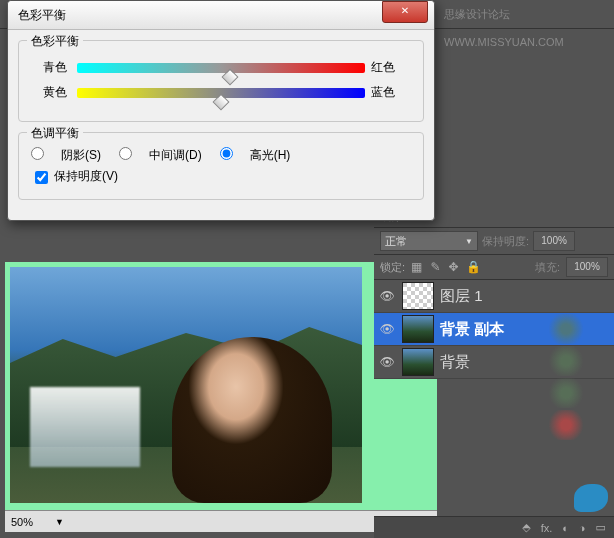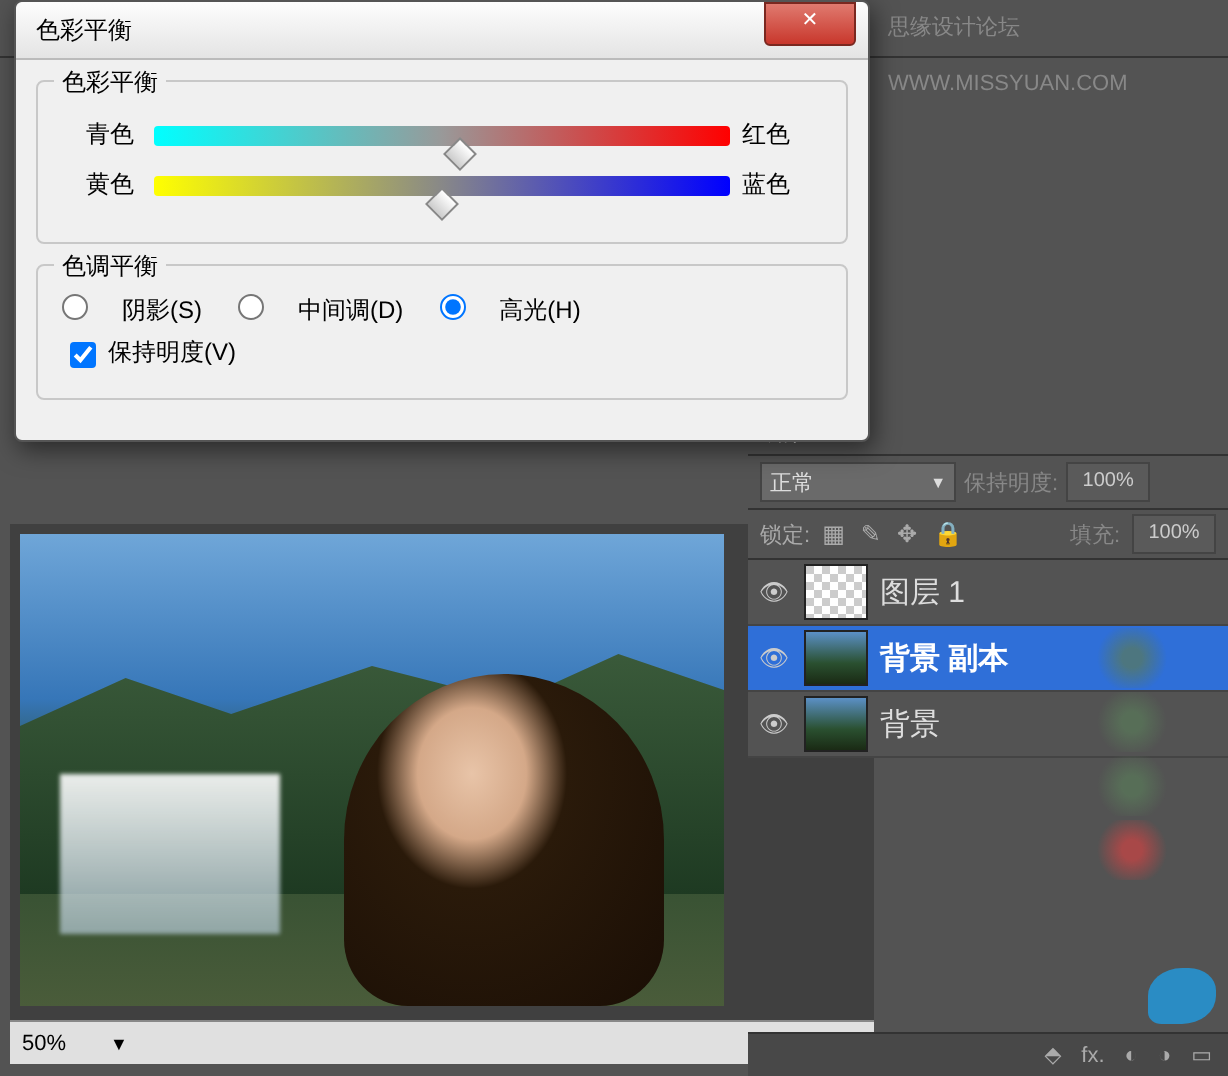--- a/index.html
+++ b/index.html
@@ -26,21 +26,21 @@
 .slider1 .track{background:linear-gradient(90deg,#00ffff,#999,#ff0000)}
 .slider2 .track{background:linear-gradient(90deg,#ff00ff,#999,#00ff00)}
 .slider3 .track{background:linear-gradient(90deg,#ffff00,#888,#0000ff)}
 .radrow{display:flex;gap:18px;margin:4px 0}
 .rad{display:flex;align-items:flex-start;gap:17px}
 .rad input{margin:0}
 .chkrow{display:flex;gap:3px;margin-top:4px}
 .btn{height:22px;border:1px solid #707070;border-radius:3px;background:linear-gradient(#f5f5f5,#dedede);text-align:center;line-height:20px;cursor:pointer;font-size:12px}
 .btn.primary{background:linear-gradient(#d6ecff,#a8d4ff);border-color:#3c7fb1}
 .prevchk{display:flex;align-items:center;gap:3px;margin-top:6px}
-.canvasarea{position:absolute;left:5px;top:262px;width:432px;height:270px;background:#404040}
+.canvasarea{position:absolute;left:5px;top:262px;width:432px;height:270px;background:#86efac}
 .canvasimg{width:352px;height:236px;margin:5px;background:linear-gradient(180deg,#6fa6d8 0%,#3676b8 35%,#2a4a2e 55%,#4a5c3a 100%);position:relative;overflow:hidden}
 .mountain{position:absolute;left:0;top:60px;width:100%;height:120px;background:linear-gradient(180deg,#3a5a3a,#1e3a22);clip-path:polygon(0 30%,15% 10%,30% 25%,50% 5%,70% 20%,85% 0%,100% 15%,100% 100%,0 100%)}
 .waterfall{position:absolute;left:20px;top:120px;width:110px;height:80px;background:linear-gradient(180deg,rgba(255,255,255,.9),rgba(200,220,240,.6));filter:blur(1px)}
 .person{position:absolute;right:30px;top:70px;width:160px;height:166px;background:radial-gradient(ellipse at 40% 30%,#e8c4a8 0%,#d4a888 20%,#2a1a0a 35%,#1a0e05 100%);border-radius:50% 50% 20% 20%}
 .zoomrow{position:absolute;bottom:0;left:0;height:22px;width:100%;background:#e0e0e0;border-top:1px solid #888;display:flex;align-items:center;padding:0 6px;box-sizing:border-box;font-size:11px}
 .zoomrow .zinp{width:40px;border:none;background:transparent}
 .zoomrow .chev{margin-left:4px;font-size:9px;cursor:pointer}
 .panels{position:absolute;right:0;top:205px;width:240px;background:#535353}
 .paneltabs{height:22px;display:flex;align-items:center;gap:20px;padding:0 10px;color:#ccc;font-size:11px;border-bottom:1px solid #333}
 .dropdowns{height:26px;display:flex;align-items:center;gap:4px;padding:0 6px;background:#535353;border-bottom:1px solid #333}

